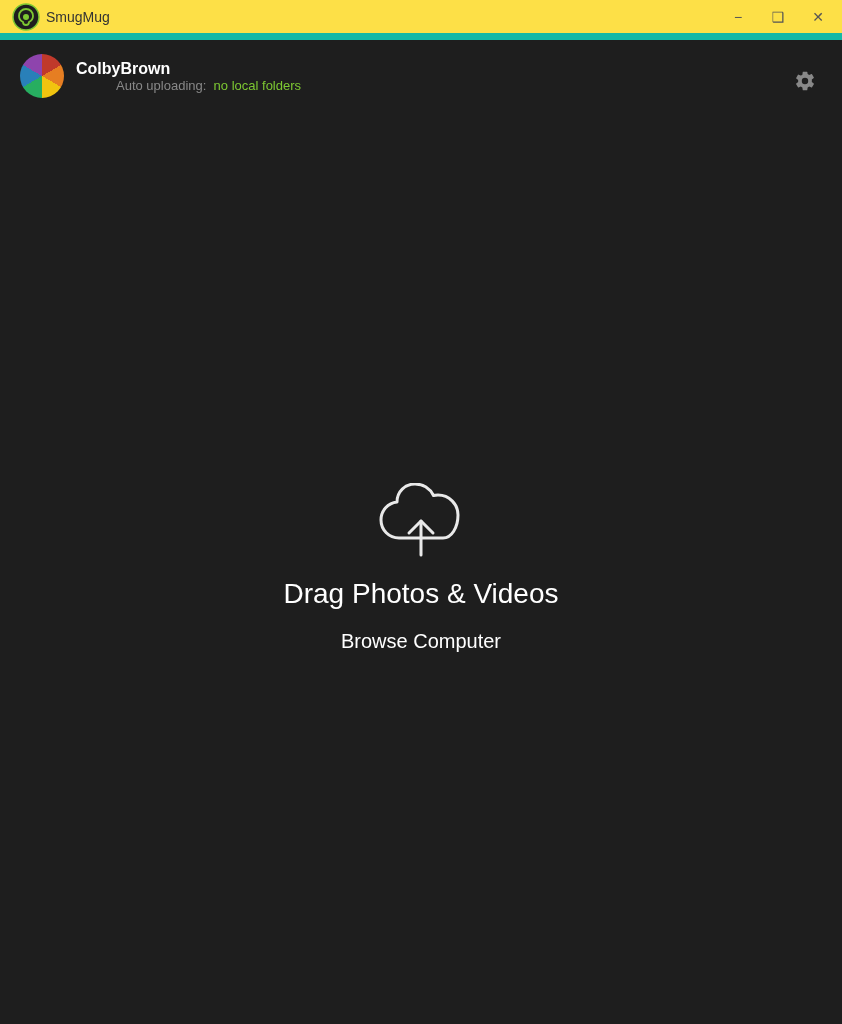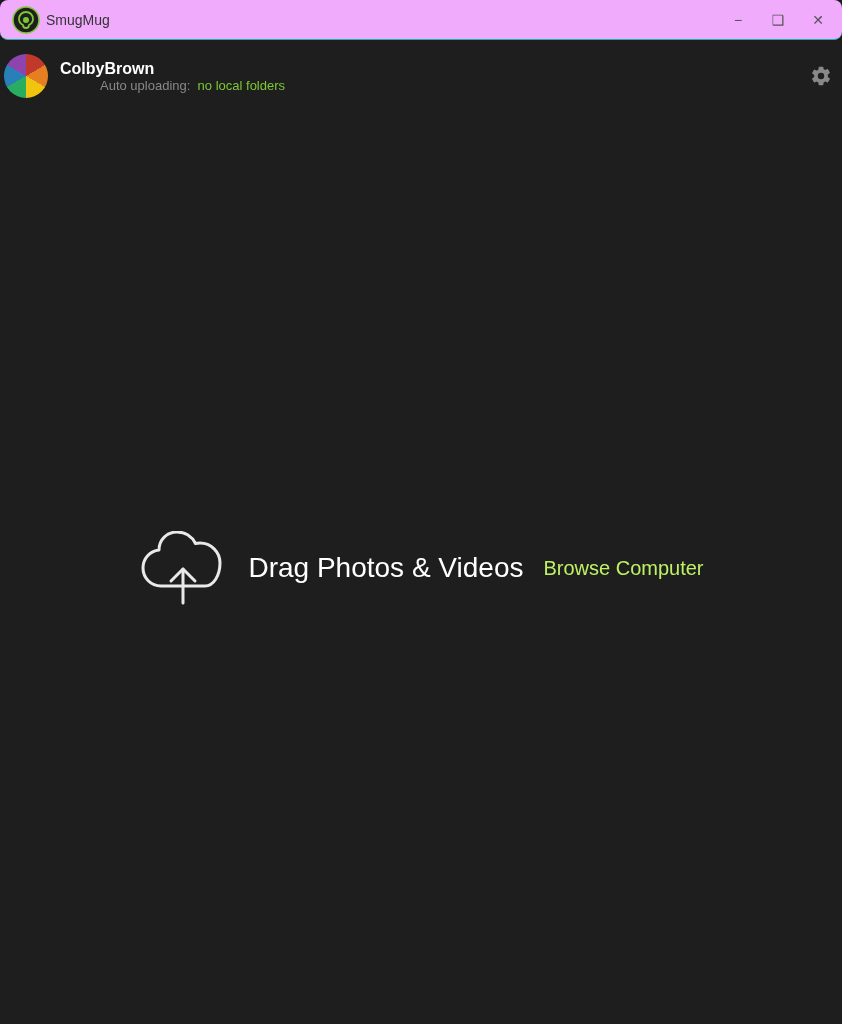--- a/index.html
+++ b/index.html
@@ -14,25 +14,24 @@
       background: #1a1a1a;
       font-family: -apple-system, BlinkMacSystemFont, 'Segoe UI', sans-serif;
       overflow: hidden;
     }
 
     
     .title-bar {
       display: flex;
       align-items: center;
       justify-content: space-between;
-      background: #f0abfc;
+      background: #fde047;
       height: 40px;
       padding: 0 12px;
-      border-bottom: 1px solid #14b8a6;
-      border-radius: 8px;
+      border-bottom: 7px solid #14b8a6;
     }
 
     .title-bar-left {
       display: flex;
       align-items: center;
       gap: 8px;
     }
 
     .smugmug-logo {
       display: flex;
@@ -76,23 +75,23 @@
       background: #1e1e1e;
       height: calc(1024px - 40px);
       display: flex;
       flex-direction: column;
       position: relative;
     }
 
     
     .app-header {
       display: flex;
-      align-items: center;
+      align-items: flex-end;
       justify-content: space-between;
-      padding: 14px 4px;
+      padding: 14px 20px;
       background: #1e1e1e;
     }
 
     .user-info {
       display: flex;
       align-items: center;
       gap: 12px;
     }
 
     .avatar {
@@ -146,41 +145,41 @@
       padding: 6px;
       display: flex;
       align-items: center;
       justify-content: center;
     }
 
     
     .drop-zone {
       flex: 1;
       display: flex;
-      flex-direction: row;
+      flex-direction: column;
       align-items: center;
       justify-content: center;
       gap: 20px;
       text-align: right;
     }
 
     .cloud-upload-icon {
       color: #ffffff;
       opacity: 0.9;
     }
 
     .drag-text {
       font-size: 28px;
       font-weight: 400;
       color: #ffffff;
     }
 
     .browse-link {
       font-size: 20px;
-      color: #bef264;
+      color: #ffffff;
       cursor: pointer;
       text-decoration: none;
     }
 
     
     .gear-svg {
       width: 22px;
       height: 22px;
       fill: #888;
     }

